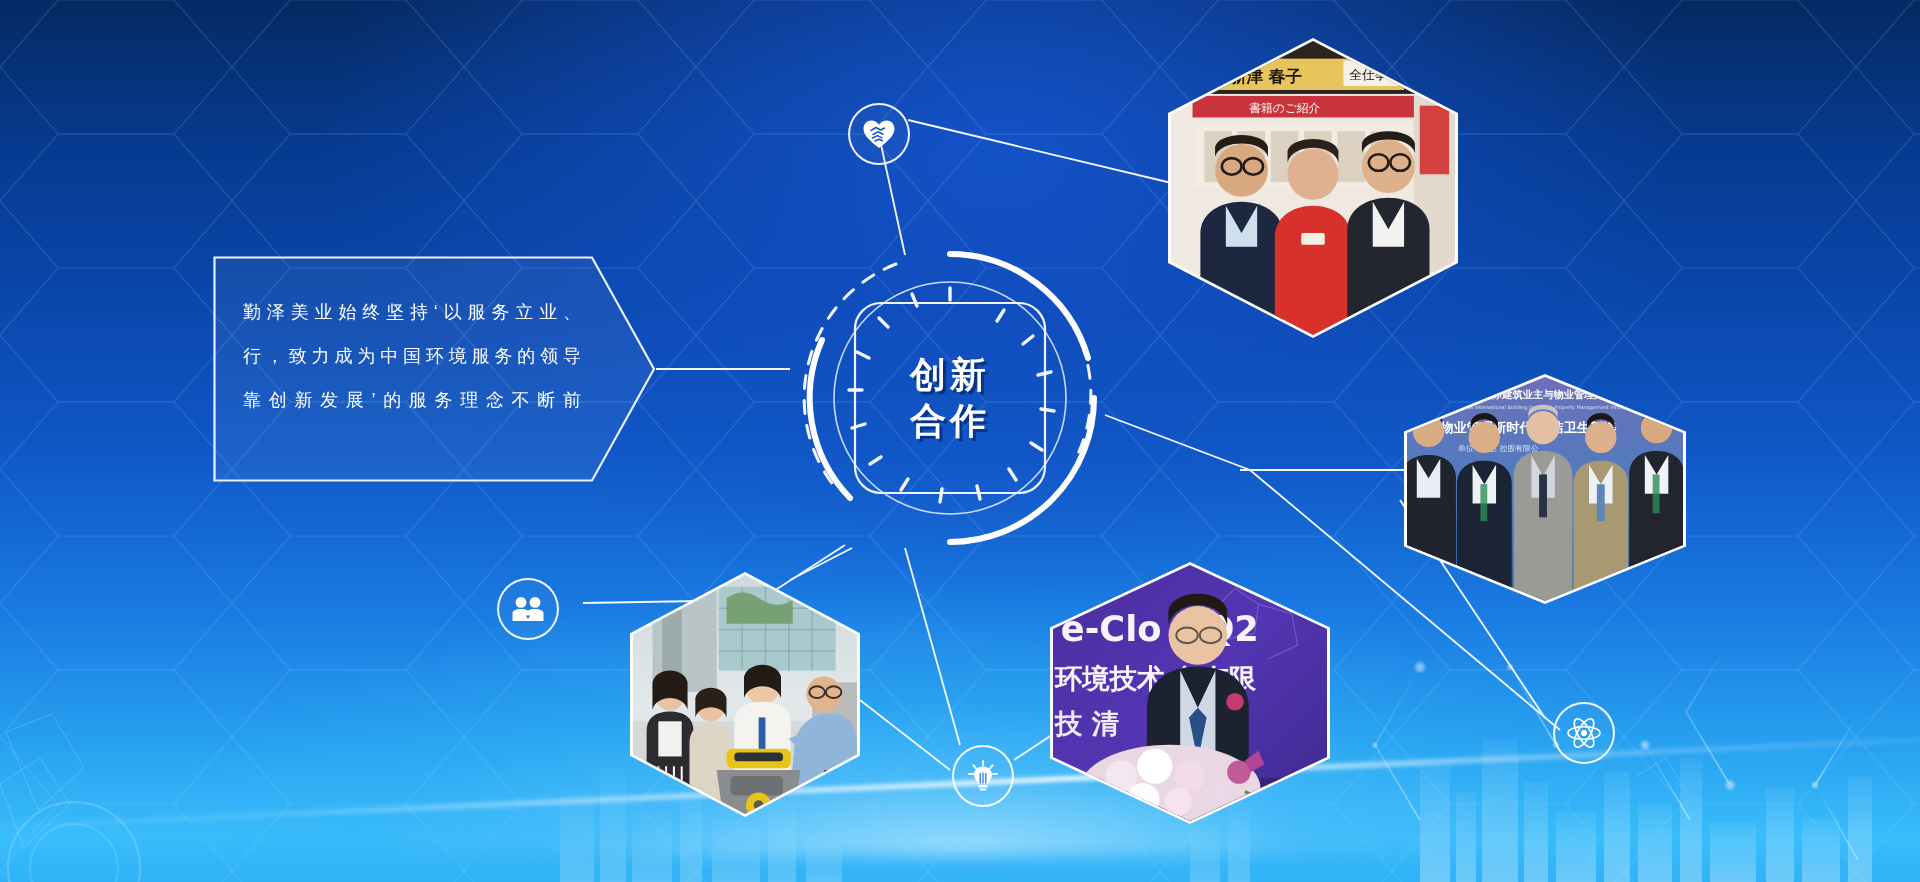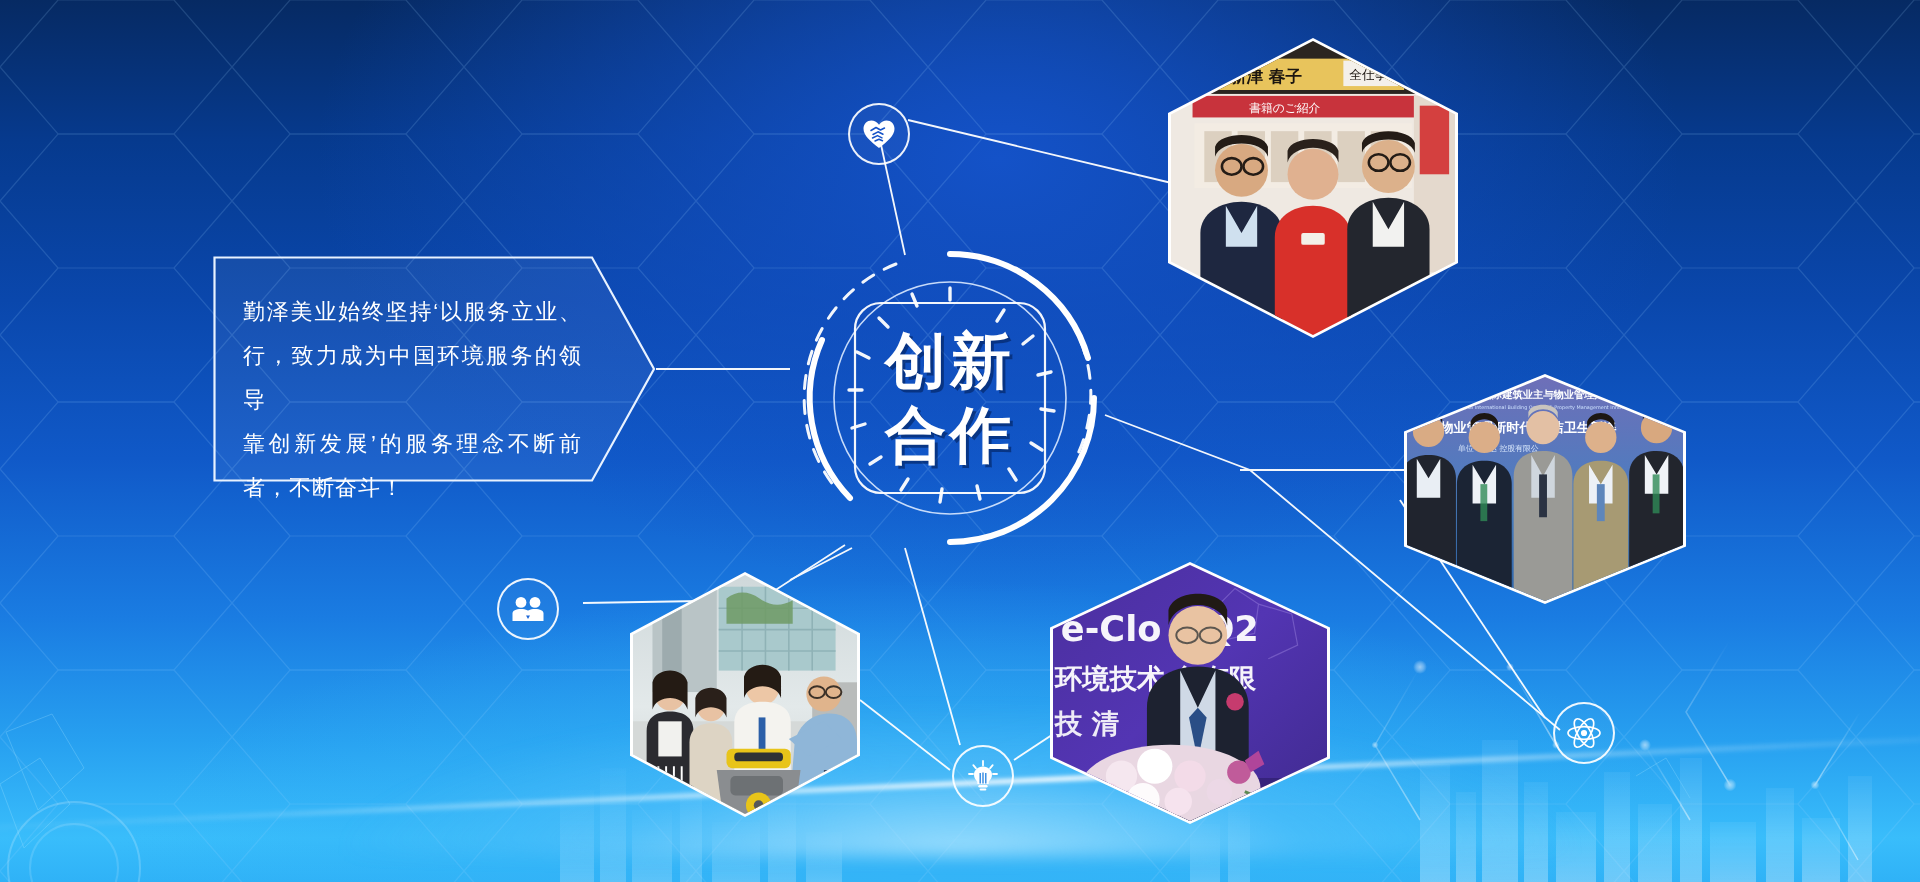--- a/index.html
+++ b/index.html
@@ -33,33 +33,33 @@
   .net{position:absolute;inset:0;pointer-events:none;}
 
   
   .quote{
     position:absolute;left:213px;top:256px;width:443px;height:226px;
     color:#ffffff;
   }
   .quote .shape{position:absolute;inset:0;}
   .quote .txt{
     position:absolute;left:30px;top:34px;right:74px;
-    font-size:22px;line-height:44px;letter-spacing:1px;color:#fff;
+    font-size:18px;line-height:44px;letter-spacing:1px;color:#fff;
     text-align:justify;text-align-last:justify;
   }
 
   
   .emblem{position:absolute;left:800px;top:248px;width:300px;height:300px;}
   .emblem svg{position:absolute;inset:0;}
   .emblem .words{
     position:absolute;inset:0;display:flex;flex-direction:column;
     align-items:center;justify-content:center;gap:6px;
   }
   .emblem .words span{
-    font-size:61px;font-weight:700;color:#fff;letter-spacing:4px;line-height:1.12;
+    font-size:36px;font-weight:700;color:#fff;letter-spacing:4px;line-height:1.12;
     text-shadow:3px 3px 0 rgba(0,28,80,.55);
     font-family:"Liberation Sans","DejaVu Sans",sans-serif;
   }
 
   
   .bub{
     position:absolute;border-radius:50%;border:2px solid rgba(255,255,255,.92);
     display:flex;align-items:center;justify-content:center;
     background:rgba(255,255,255,.03);
   }
@@ -203,21 +203,20 @@
   </svg>
 
   <div class="quote">
     <svg class="shape" viewBox="0 0 443 226" preserveAspectRatio="none">
       <path d="M1.5 1.5 L379 1.5 L441 113 L379 224.5 L1.5 224.5 Z" fill="rgba(255,255,255,0.055)" stroke="#e8f2ff" stroke-width="2.2"></path>
     </svg>
     <div class="txt">
       <div>勤泽美业始终坚持‘以服务立业、</div>
       <div>行，致力成为中国环境服务的领导</div>
       <div>靠创新发展’的服务理念不断前</div>
-      <div style="text-align-last:left">者，不断奋斗！</div>
     </div>
   </div>
 
   <div class="emblem">
     <svg viewBox="0 0 300 300">
 
       <g fill="none" stroke="#ffffff" stroke-linecap="round">
         <path d="M150 6 A144 144 0 0 1 288 110" stroke-width="6"></path>
         <path d="M294 150 A144 144 0 0 1 150 294" stroke-width="6"></path>
         <path d="M22 92 A144 144 0 0 0 50 250" stroke-width="6"></path>

